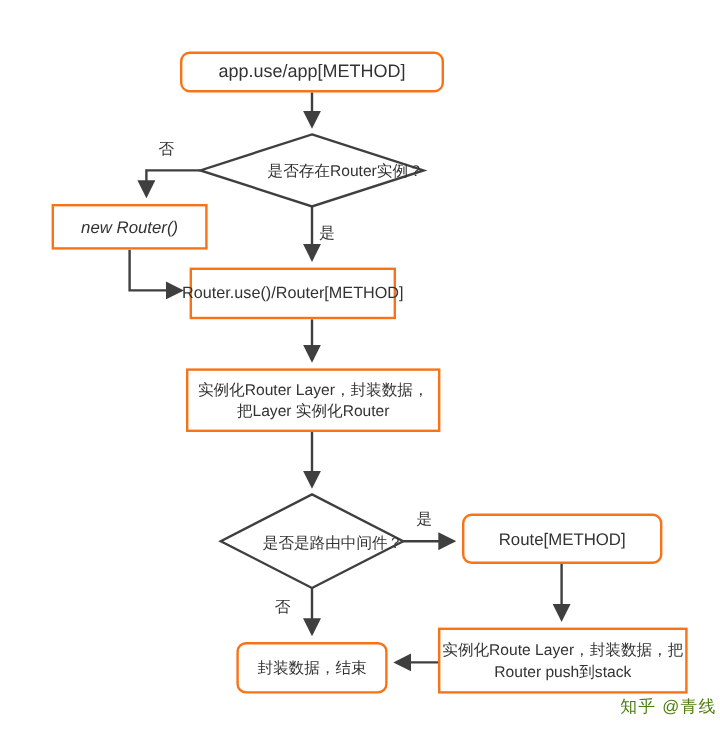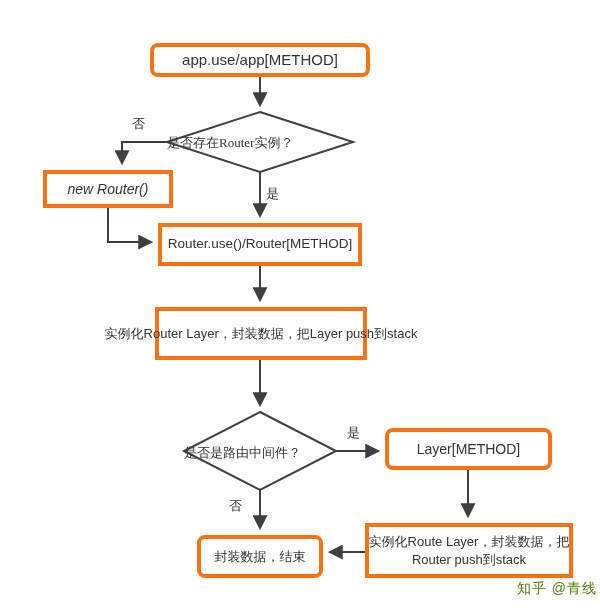--- a/index.html
+++ b/index.html
@@ -17,47 +17,46 @@
   }
   #edges {
     position: absolute;
     left: 0; top: 0;
     width: 600px; height: 608px;
     z-index: 1;
   }
   .node {
     position: absolute;
     box-sizing: border-box;
-    border: 4px solid #f97316;
+    border: 2px solid #f97316;
     background: #ffffff;
     color: #333333;
     display: flex;
     align-items: center;
     justify-content: center;
     text-align: center;
     z-index: 2;
     line-height: 1.35;
   }
   .rounded { border-radius: 8px; }
   .node-start        { left:150px; top:43px;  width:220px; height:34px; font-size:15px; }
   .node-new-router   { left:43px;  top:170px; width:130px; height:38px; font-size:14px;font-style:italic; }
-  .node-router-use   { left:158px; top:223px; width:204px; height:43px; font-size:13.5px; }
-  .node-router-layer { left:155px; top:307px; width:212px; height:53px; font-size:13px; flex-direction:row; }
+  .node-router-use   { left:158px; top:223px; width:172px; height:43px; font-size:13.5px; }
+  .node-router-layer { left:155px; top:307px; width:212px; height:53px; font-size:13px; flex-direction:column; }
   .node-route-method { left:385px; top:428px; width:167px; height:42px; font-size:14px; }
   .node-route-layer  { left:365px; top:523px; width:208px; height:55px; font-size:13px; flex-direction:column; }
   .node-return       { left:197px; top:535px; width:126px; height:43px; font-size:13px; }
   .node-line { white-space: nowrap; }
   .diamond-label {
     position: absolute;
     color: #333333;
     font-size: 13px;
-    text-align: left;
+    text-align: right;
     white-space: nowrap;
     z-index: 2;
-    font-family: Liberation Serif, serif;
   }
   .diamond1-label { left: 167px; top: 134px; width: 186px; }
   .diamond2-label { left: 184px; top: 444px; width: 152px; }
   .edge-label {
     position: absolute;
     color: #333333;
     font-size: 13px;
     z-index: 2;
     white-space: nowrap;
   }
@@ -116,30 +115,30 @@
   <div class="node node-new-router">
     <span class="node-line">new Router()</span>
   </div>
 
   <div class="node node-router-use">
     <span class="node-line">Router.use()/Router[METHOD]</span>
   </div>
 
   <div class="node node-router-layer">
     <span class="node-line">实例化Router Layer，封装数据，</span>
-    <span class="node-line">把Layer push到stack</span>
+    <span class="node-line">把Layer 实例化Router</span>
   </div>
 
   <div class="diamond-label diamond2-label">是否是路由中间件？</div>
 
   <div class="edge-label label-yes-2">是</div>
   <div class="edge-label label-no-2">否</div>
 
   <div class="node rounded node-route-method">
-    <span class="node-line">Layer[METHOD]</span>
+    <span class="node-line">Route[METHOD]</span>
   </div>
 
   <div class="node node-route-layer">
     <span class="node-line">实例化Route Layer，封装数据，把</span>
     <span class="node-line">Router push到stack</span>
   </div>
 
   <div class="node rounded node-return">
     <span class="node-line">封装数据，结束</span>
   </div>

